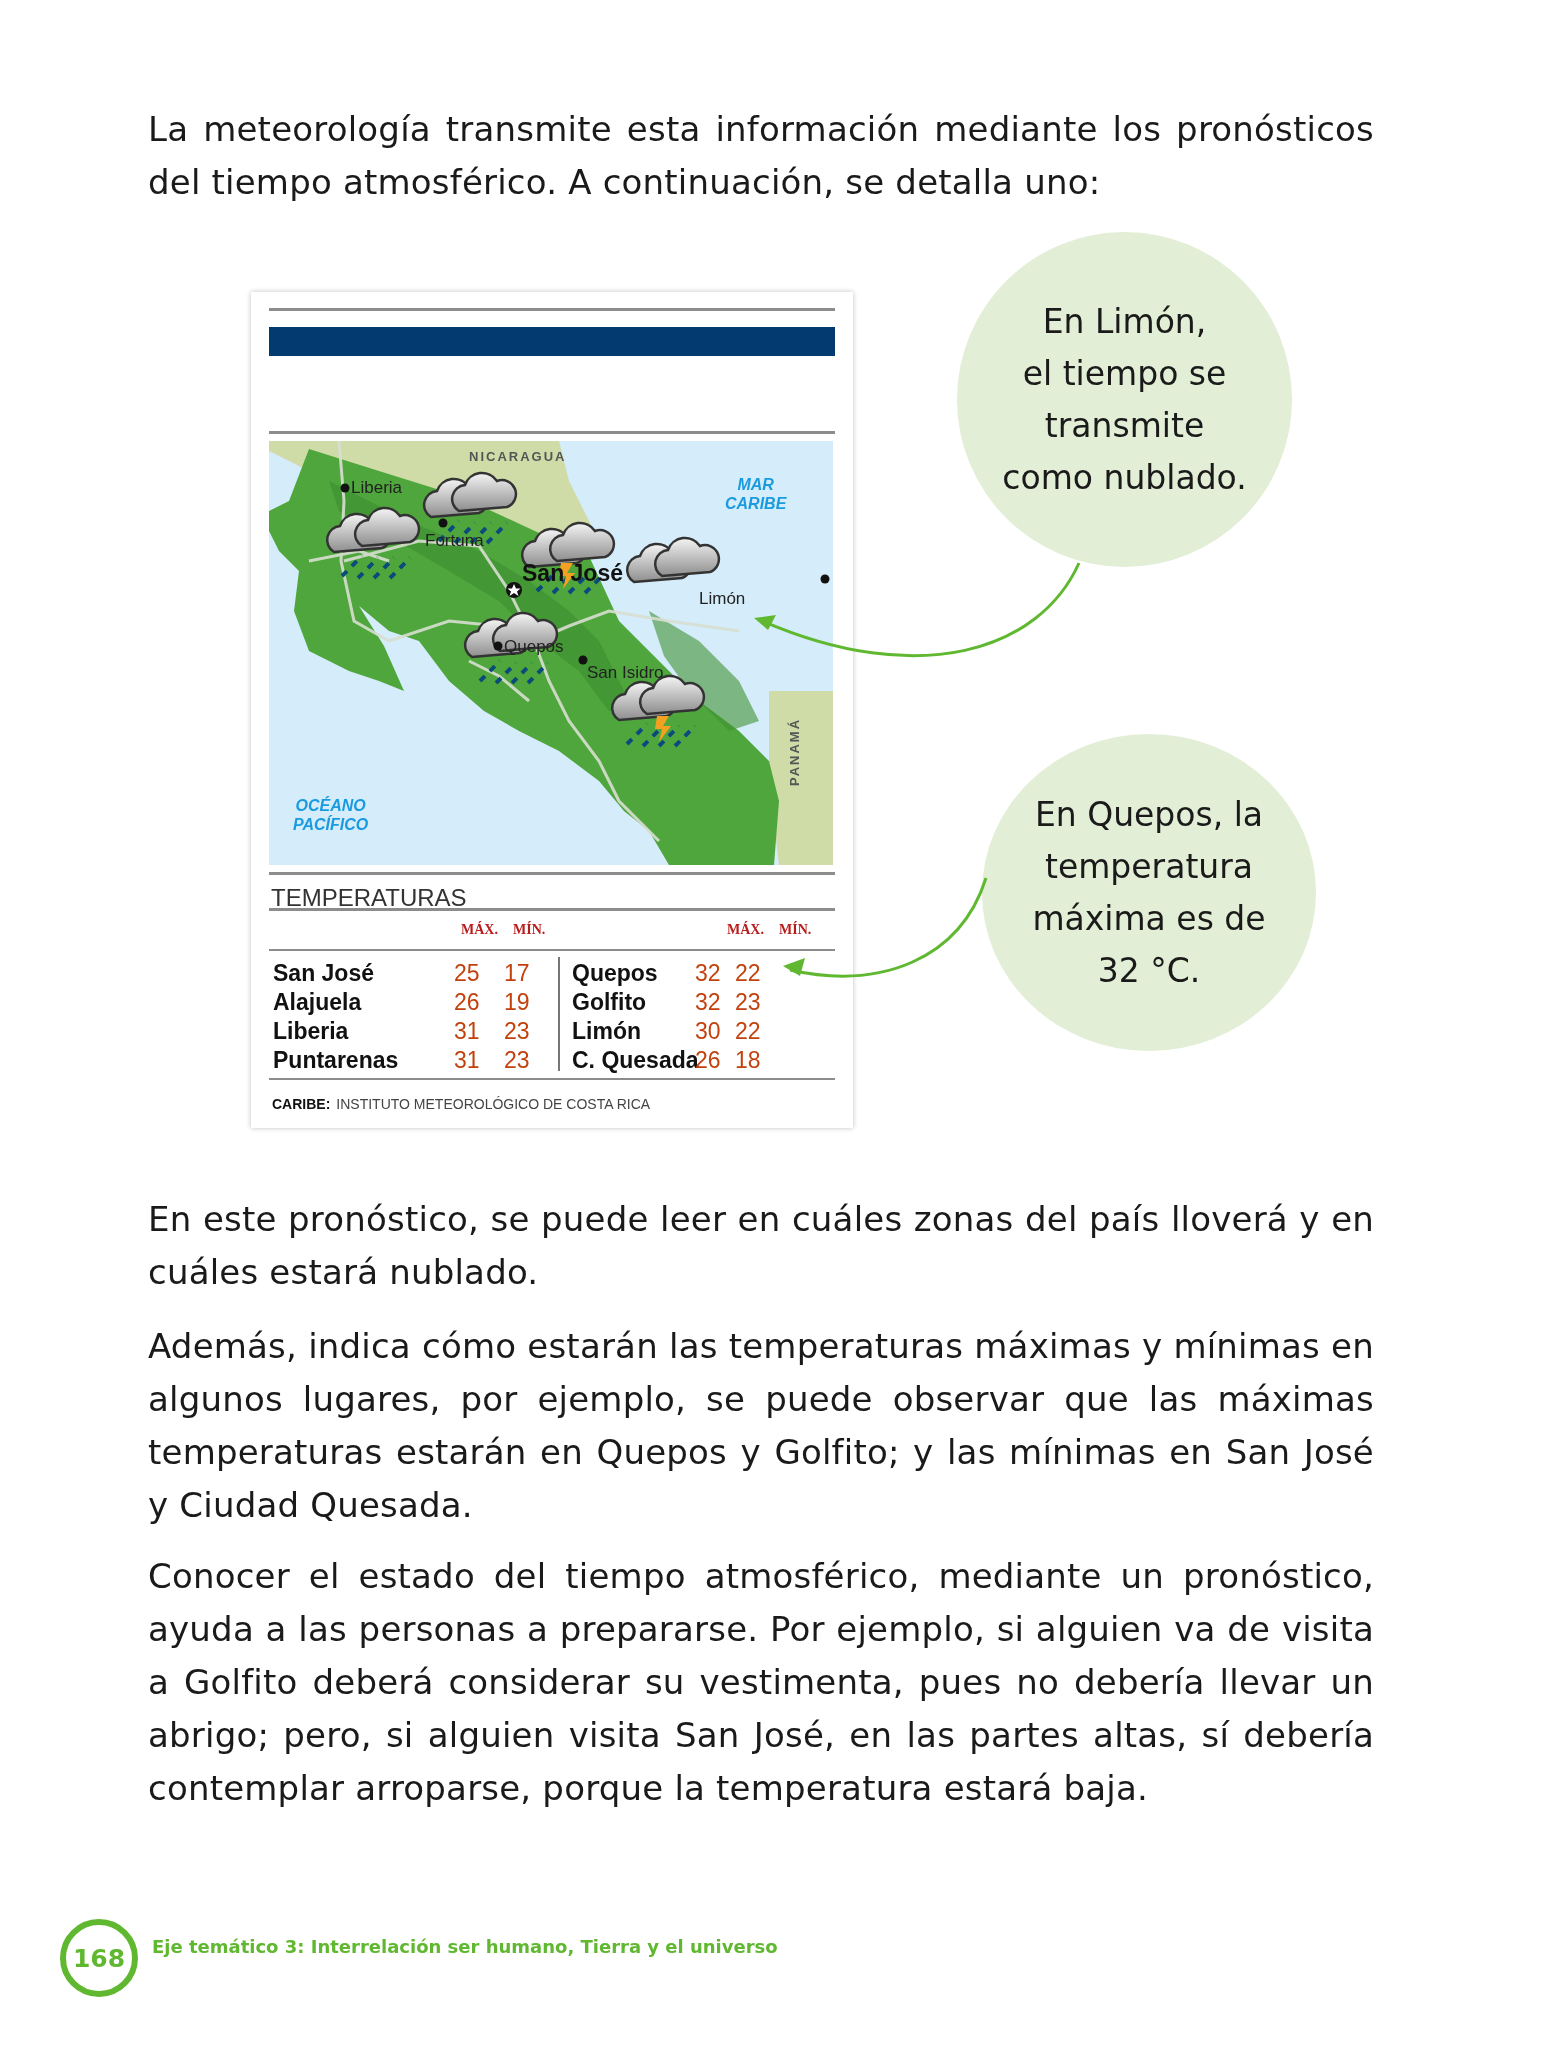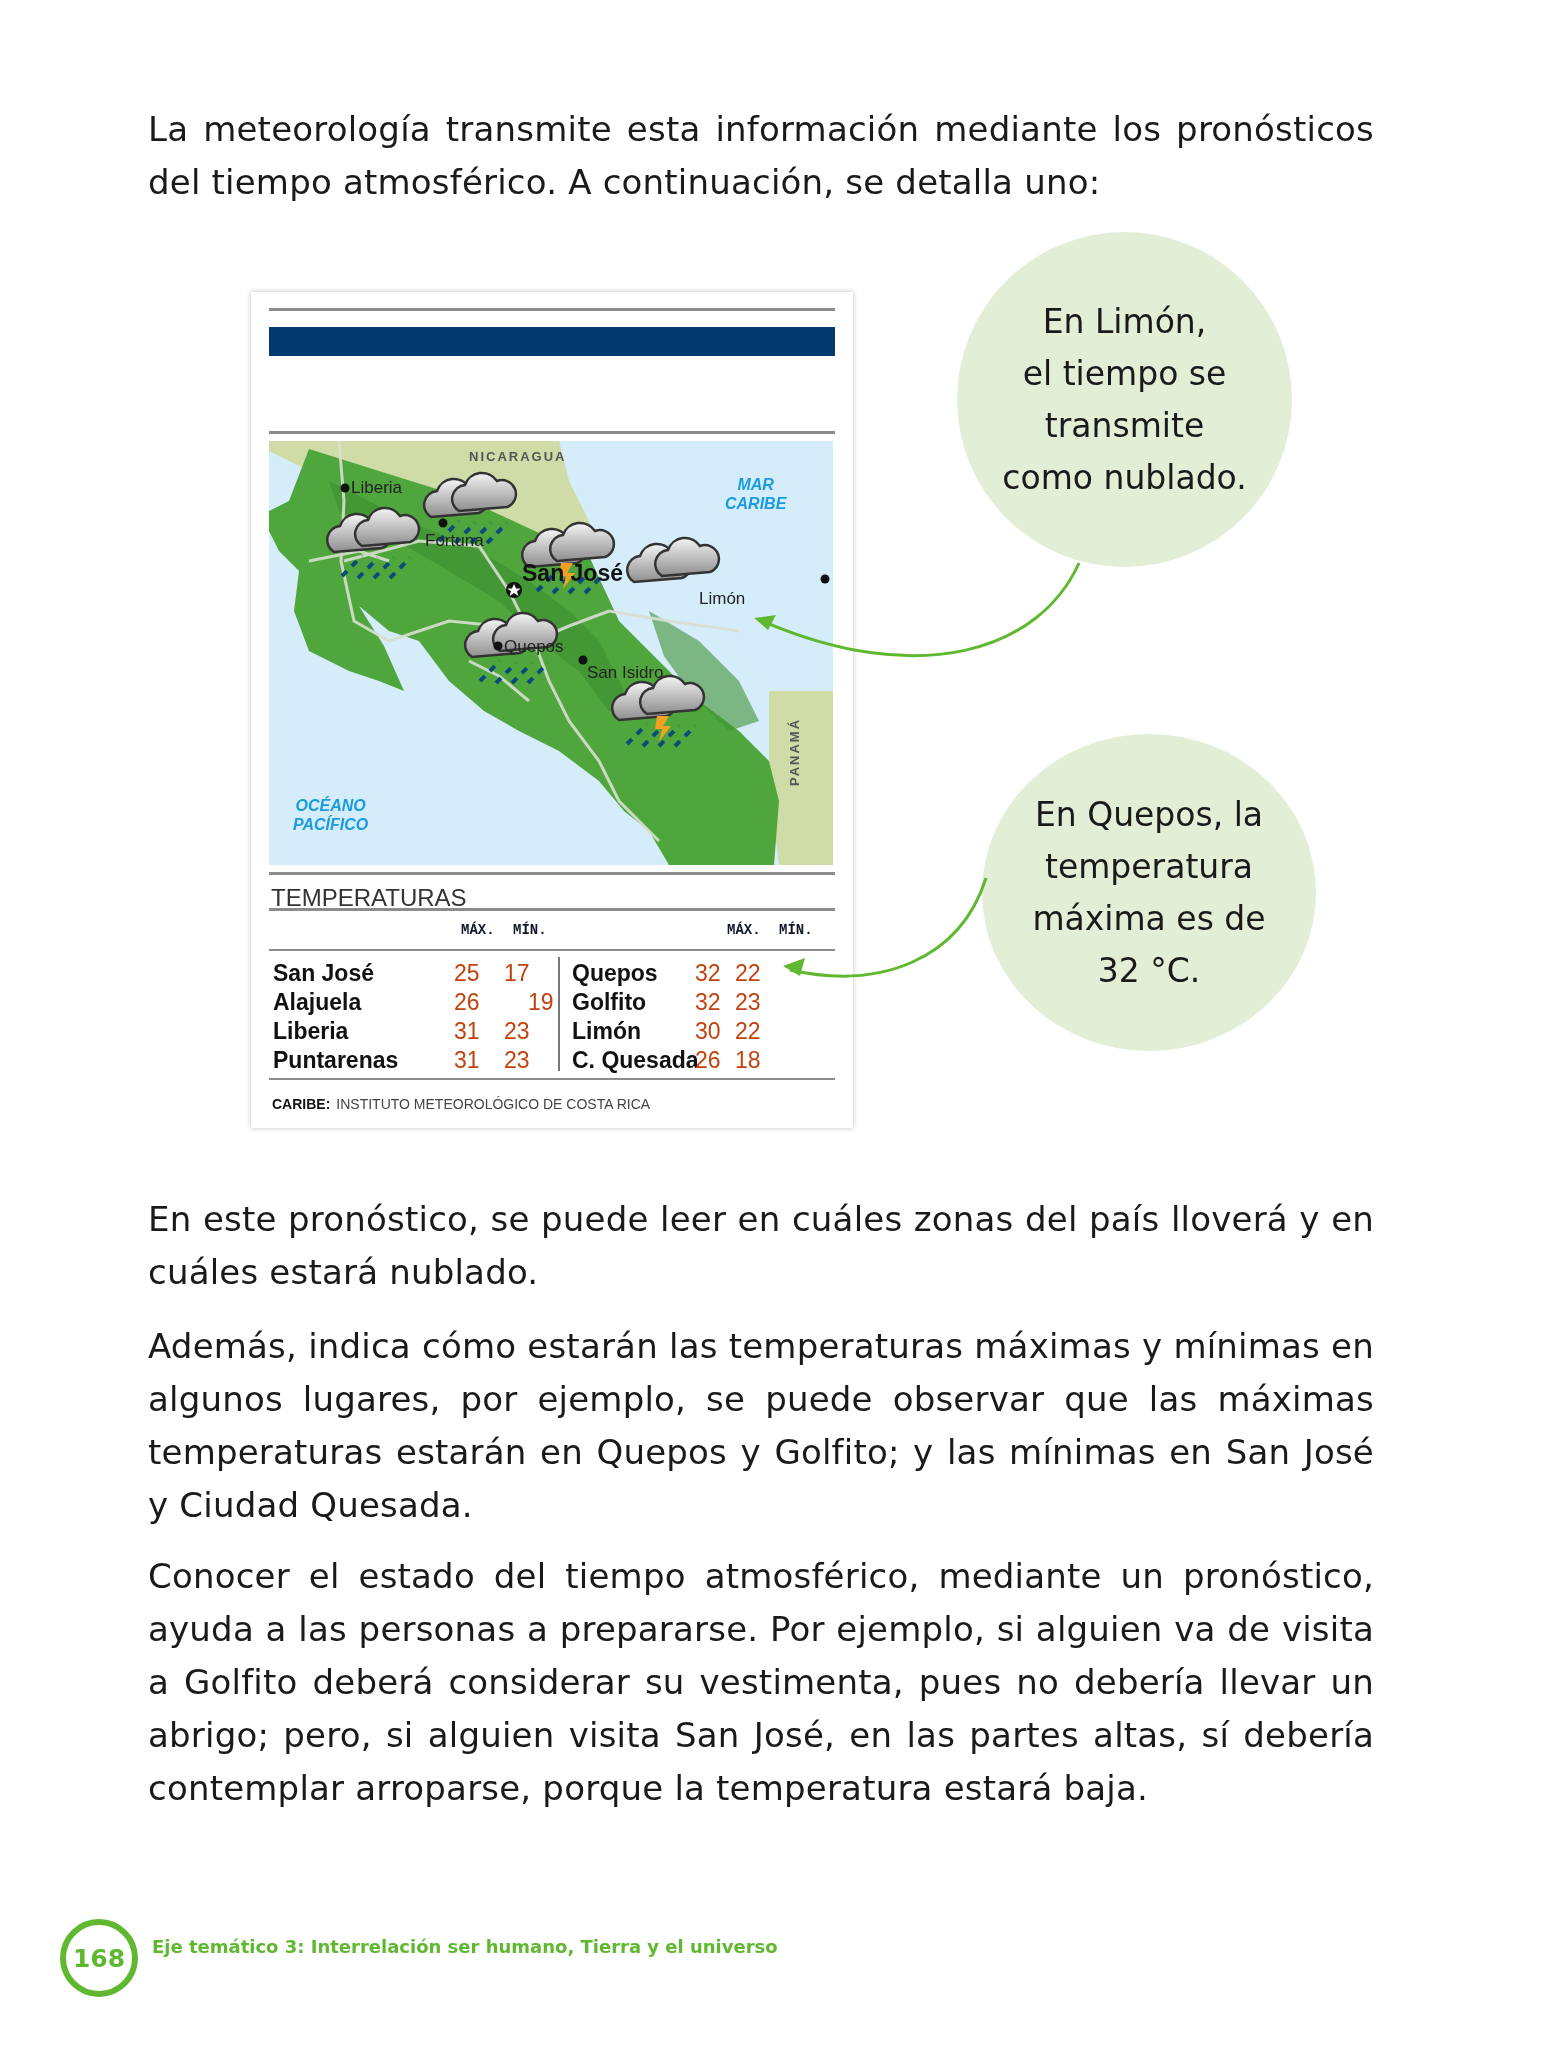--- a/index.html
+++ b/index.html
@@ -24,22 +24,22 @@
                      color:#033a70; letter-spacing:0.5px; }
   #map { position:absolute; left:18px; top:149px; width:564px; height:424px; overflow:hidden; }
   #map svg { display:block; }
   .map-lbl { position:absolute; font-family:"Liberation Sans", sans-serif; white-space:nowrap; }
   .city { font-size:17px; color:#222; }
   .sea { font-size:16px; font-weight:bold; font-style:italic; color:#1a9be0; text-align:center; line-height:19px; }
   .country { font-size:13px; font-weight:bold; color:#555; letter-spacing:2px; }
 
   #temps-title { position:absolute; left:20px; top:592px; font-family:"Liberation Sans", sans-serif;
                  font-size:24px; color:#333; }
-  .hdr { position:absolute; top:630px; font-family:Liberation Mono, monospace; font-weight:bold;
-         font-size:14px; color:#0f172a;text-align:right; }
+  .hdr { position:absolute; top:630px; font-family:Liberation Serif, serif; font-weight:bold;
+         font-size:14px; color:#b91c1c;text-align:right; }
   .trow { position:absolute; height:32px; font-family:"Liberation Sans", sans-serif; font-size:23px; }
   .tname { position:absolute; left:0; font-weight:bold; color:#111; }
   .tmax, .tmin { position:absolute; color:#c2410c; }
   #vdiv { position:absolute; left:307px; top:665px; width:2px; height:114px; background:#777; }
   #source { position:absolute; left:21px; top:804px; font-family:"Liberation Sans", sans-serif; font-size:14px; color:#444; }
   #source b { color:#111; margin-right:6px; }
 
   
   .bubble { position:absolute; border-radius:50%; background:#e2eed6; display:flex; align-items:center;
             justify-content:center; text-align:center; }
@@ -174,21 +174,21 @@
 
   <div id="rows-left">
       <div class="trow" style="left: 22px; top: 668px; width: 260px;">
         <span class="tname">San José</span>
         <span class="tmax" style="left: 181px;">25</span>
         <span class="tmin" style="left: 231px;">17</span>
       </div>
       <div class="trow" style="left: 22px; top: 697px; width: 260px;">
         <span class="tname">Alajuela</span>
         <span class="tmax" style="left: 181px;">26</span>
-        <span class="tmin" style="left: 231px; margin-left: 24px;">19</span>
+        <span class="tmin" style="left: 231px;">19</span>
       </div>
       <div class="trow" style="left: 22px; top: 726px; width: 260px;">
         <span class="tname">Liberia</span>
         <span class="tmax" style="left: 181px;">31</span>
         <span class="tmin" style="left: 231px;">23</span>
       </div>
       <div class="trow" style="left: 22px; top: 755px; width: 260px;">
         <span class="tname">Puntarenas</span>
         <span class="tmax" style="left: 181px;">31</span>
         <span class="tmin" style="left: 231px;">23</span>

